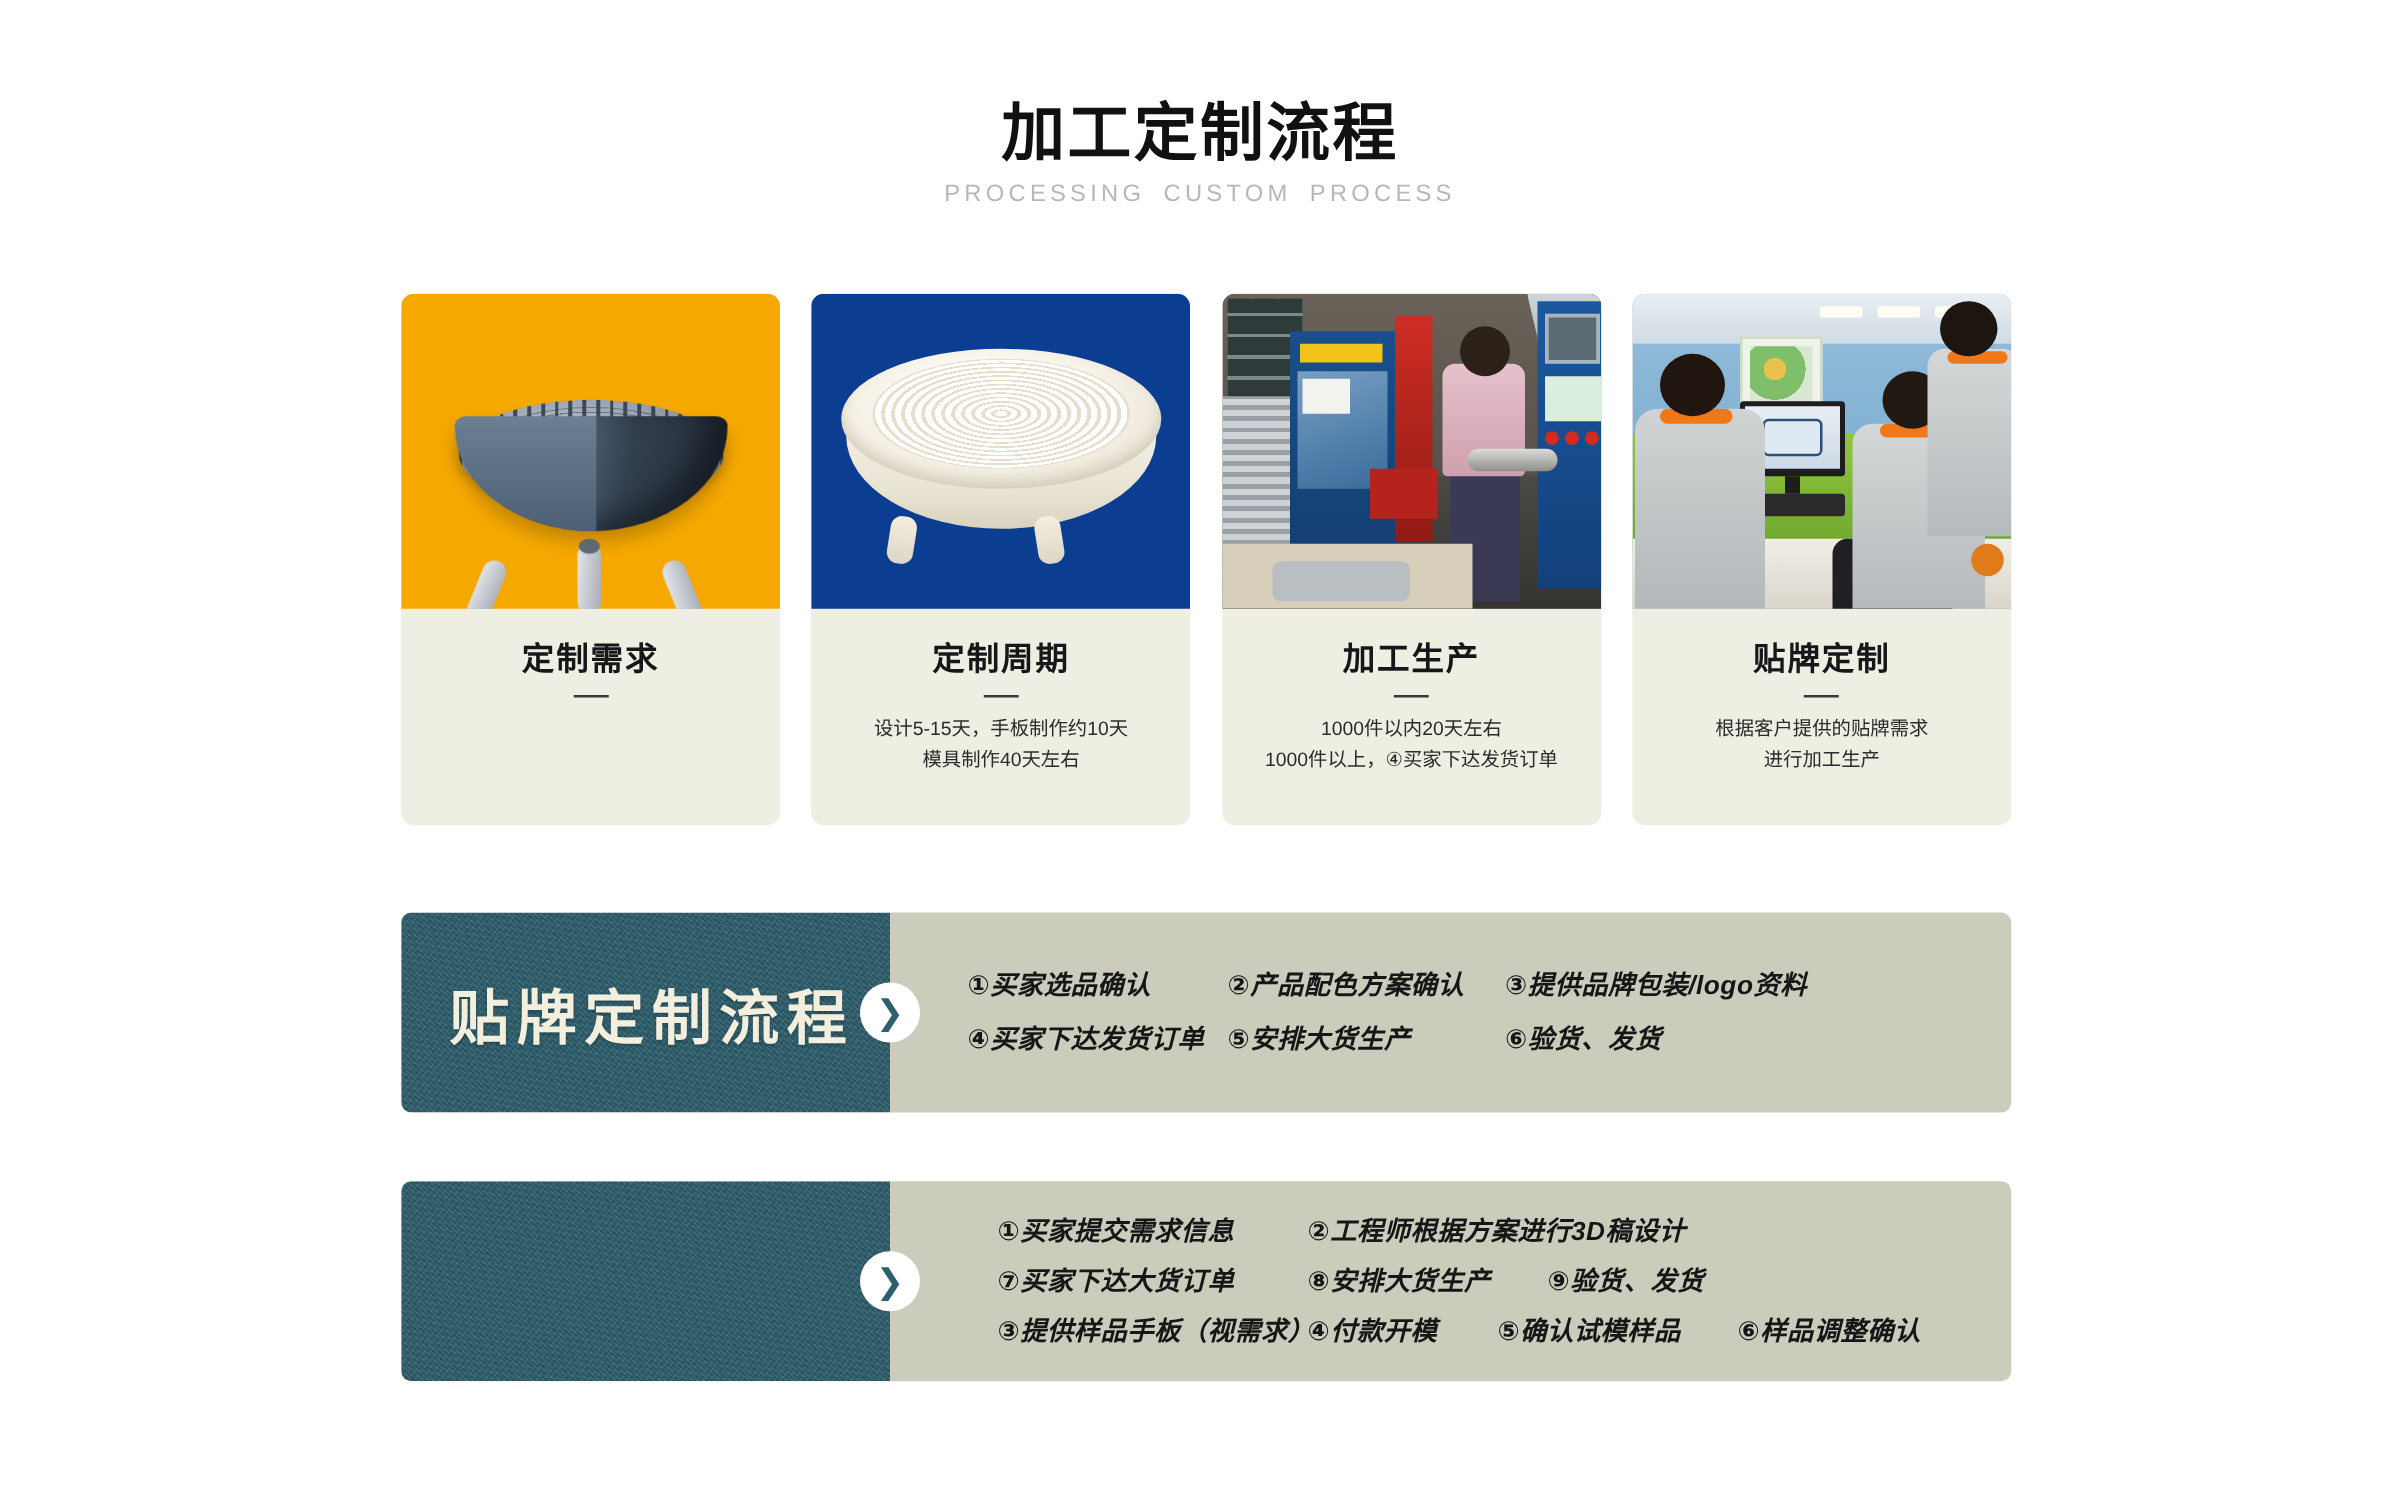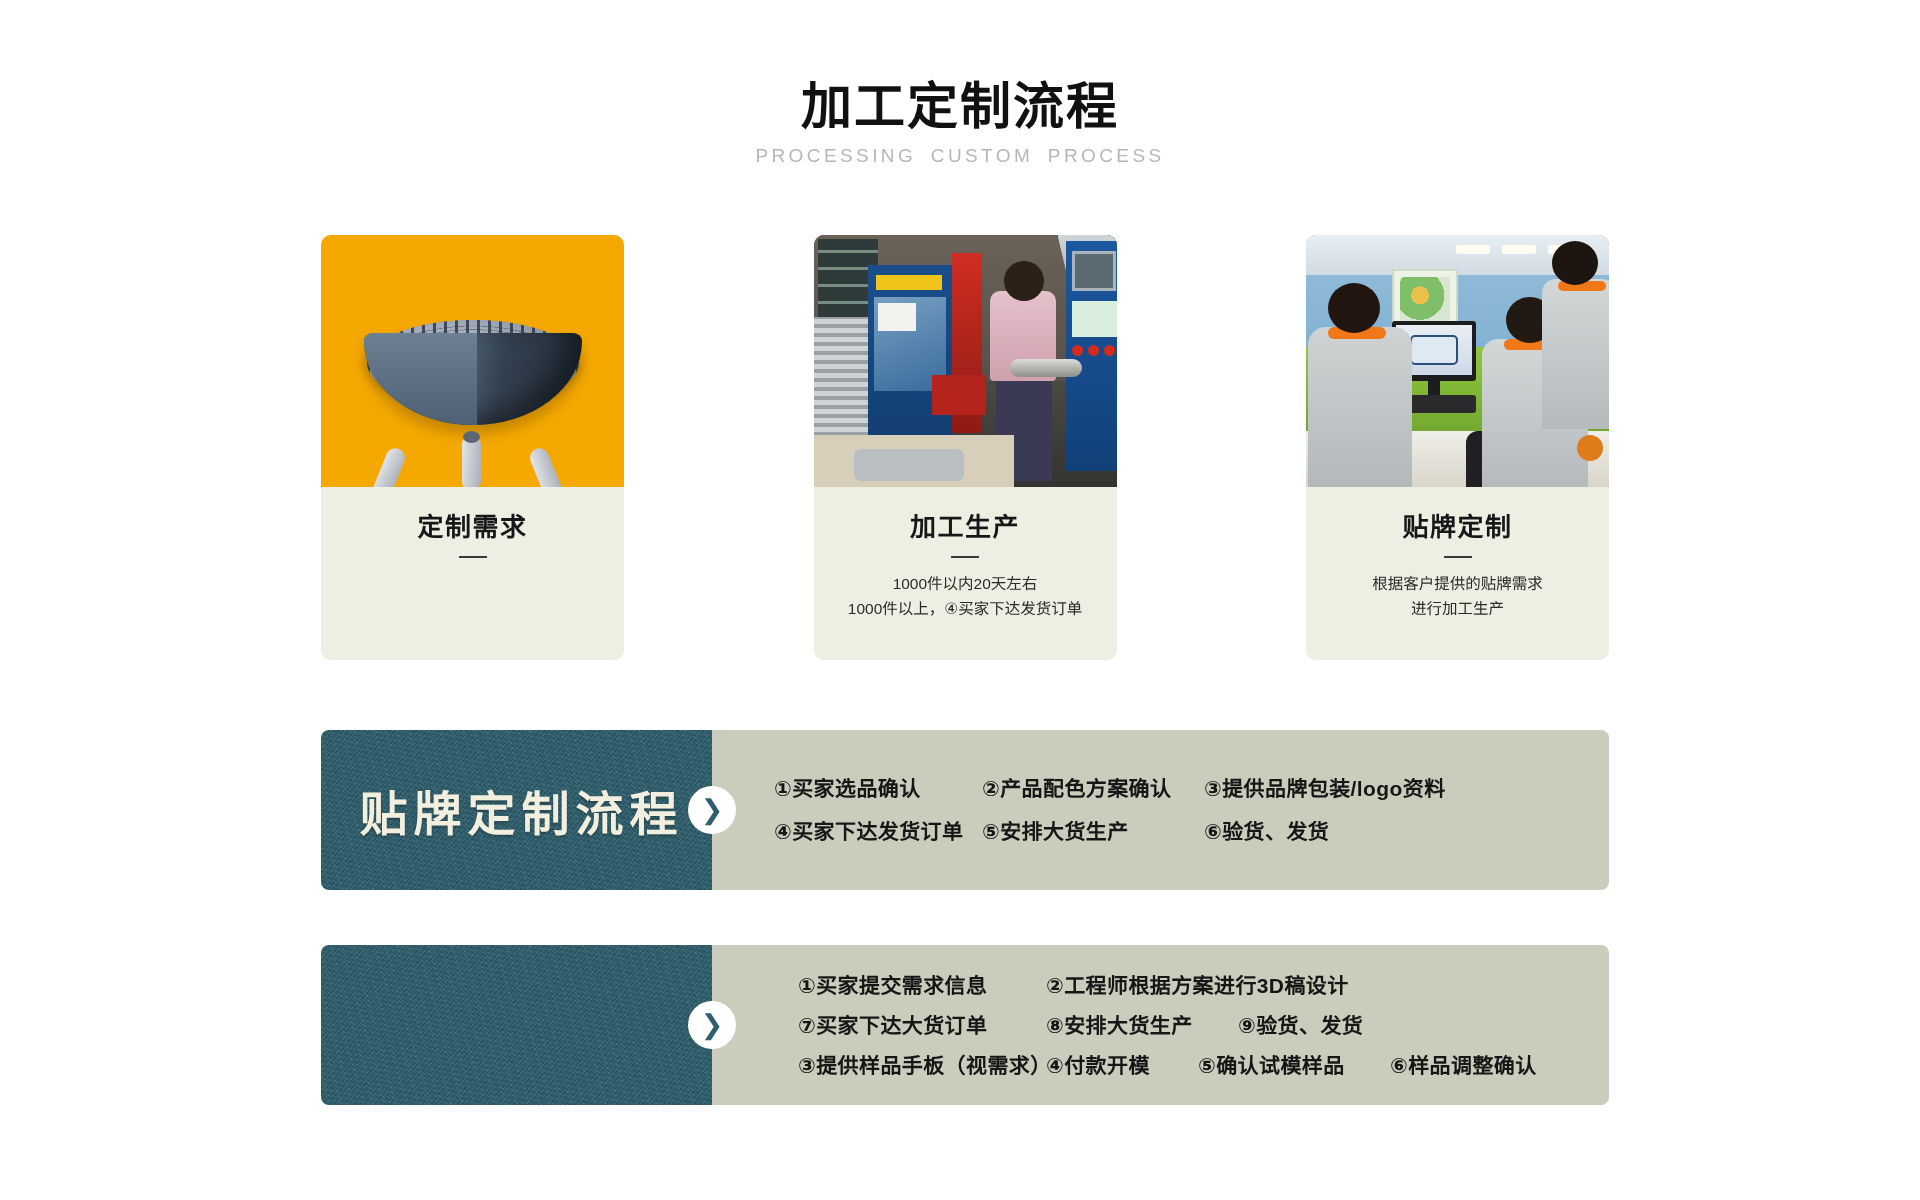--- a/index.html
+++ b/index.html
@@ -283,20 +283,21 @@
     display: flex;
     flex-direction: column;
     justify-content: center;
     padding-left: 62px;
     box-sizing: border-box;
   }
   .step-row {
     display: flex;
     align-items: center;
     line-height: 1.0;
+    font-style: italic;
   }
   .banner-1 .step-row { height: 43px; }
   .banner-2 .step-row { height: 40px; margin-left: 24px; }
   .step {
     font-size: 21px;
     font-weight: 700;
     color: #161616;
     white-space: nowrap;
     letter-spacing: .4px;
   }
@@ -320,20 +321,37 @@
         <div class="leg leg-l"></div>
         <div class="leg leg-c"></div>
         <div class="leg leg-r"></div>
       </div>
       <div class="card-body">
         <div class="card-title">定制需求</div>
         <div class="card-rule"></div>
       </div>
     </div>
 
+    <div class="card">
+      <div class="card-media media-sample">
+        <div class="sample-body"></div>
+        <div class="sample-top"></div>
+        <div class="sample-maze"></div>
+        <div class="sfoot sfoot-l"></div>
+        <div class="sfoot sfoot-r"></div>
+      </div>
+      <div class="card-body">
+        <div class="card-title">定制周期</div>
+        <div class="card-rule"></div>
+        <div class="card-desc">
+          <div>设计5-15天，手板制作约10天</div>
+          <div>模具制作40天左右</div>
+        </div>
+      </div>
+    </div>
 
     <div class="card">
       <div class="card-media media-factory">
         <div class="fx f-wall"></div>
         <div class="fx f-floor"></div>
         <div class="fx f-window"></div>
         <div class="fx f-stack"></div>
         <div class="fx f-mach1"></div>
         <div class="fx f-glass"></div>
         <div class="fx f-mach1-lbl"></div>

